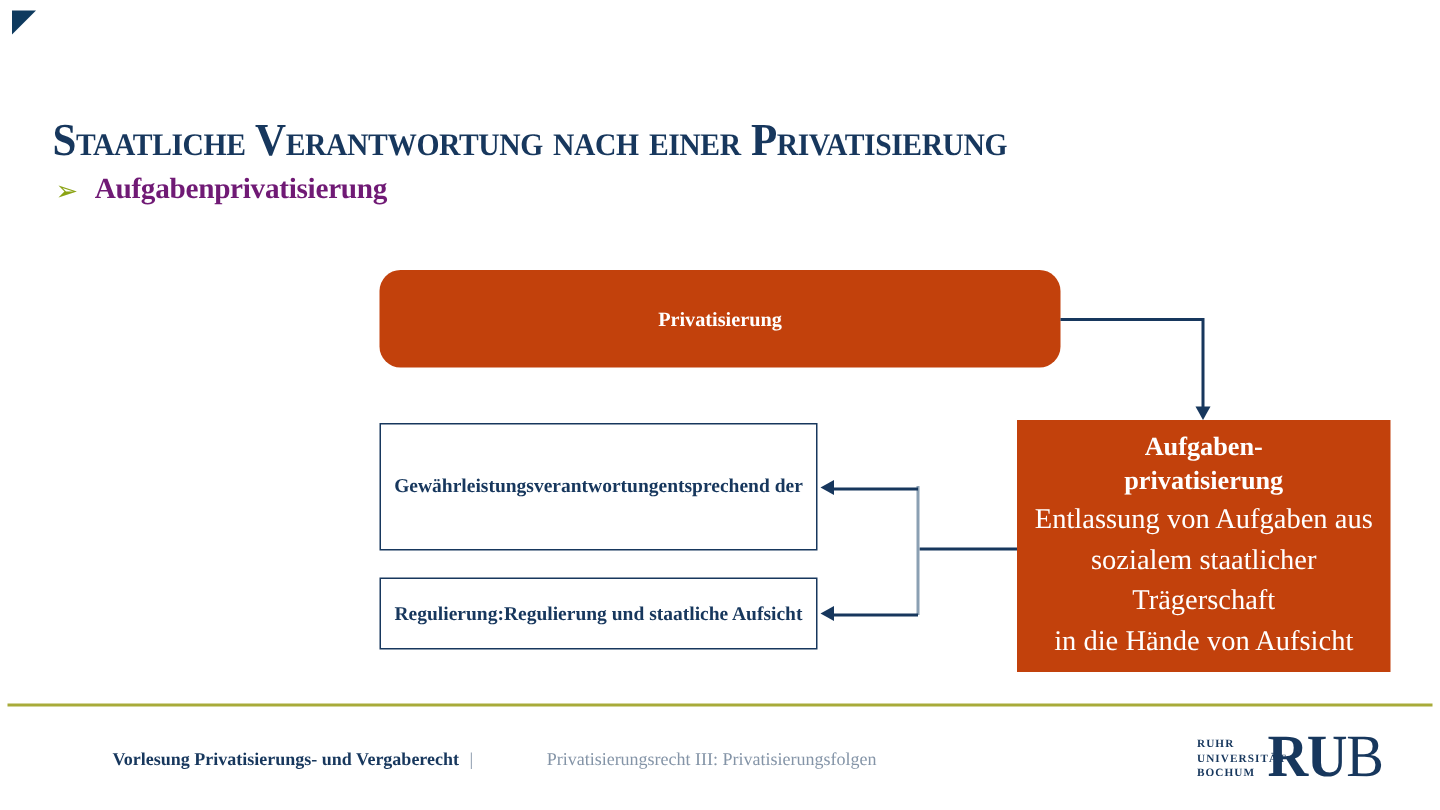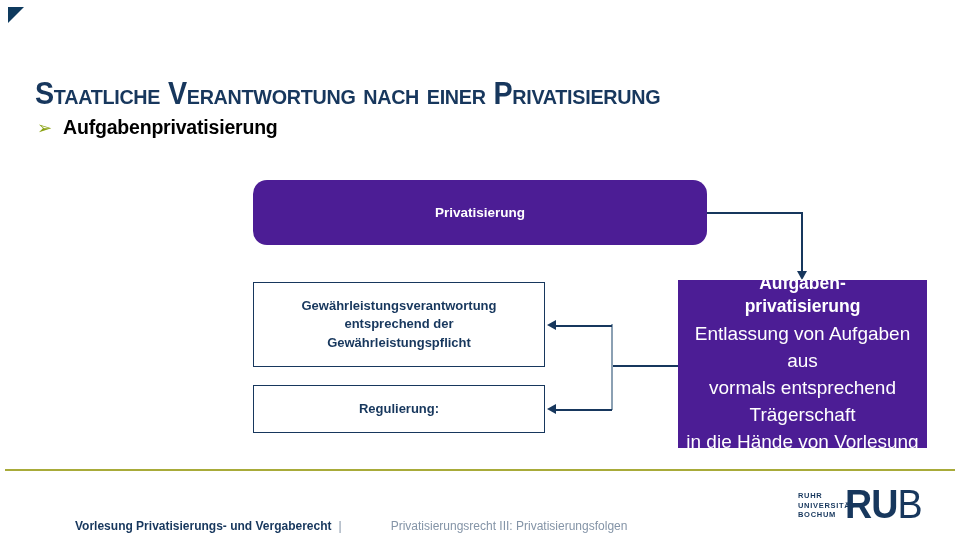--- a/index.html
+++ b/index.html
@@ -1,57 +1,57 @@
 <!DOCTYPE html>
 <html><head>
 <meta charset="utf-8">
 <style>
   html,body { margin:0; padding:0; background:#ffffff; }
   * { box-sizing:border-box; }
   #slide {
     position:relative; width:960px; height:540px; background:#ffffff;
-    font-family:Liberation Sans, sans-serif; overflow:hidden;
+    font-family:Liberation Serif, serif; overflow:hidden;
   }
   
   .corner-tri {
     position:absolute; left:8px; top:7px; width:0; height:0;
     border-top:16px solid #0e3a5e; border-right:16px solid transparent;
   }
   
   .title {
     position:absolute; left:35px; top:76px; width:820px; margin:0;
     font-size:30.5px; font-weight:bold; font-variant:small-caps;
     color:#17375d; letter-spacing:-0.3px; white-space:nowrap;
     transform:scaleX(0.94); transform-origin:left center;
   }
   .bullet-row {
     position:absolute; left:37px; top:116px; display:flex; align-items:center; gap:11px;
   }
   .bullet-arrow { color:#8ba314; font-size:18px; line-height:1; }
-  .bullet-text { font-size:19.5px; font-weight:bold; color:#000000; letter-spacing:-0.2px; }
+  .bullet-text { font-size:19.5px; font-weight:bold; color:#701a75; letter-spacing:-0.2px; }
 
   
-  .navy-box { background:#4c1d95; color:#ffffff; position:absolute; }
+  .navy-box { background:#c2410c; color:#ffffff; position:absolute; }
   .priv-box {
     left:253px; top:180px; width:454px; height:65px; border-radius:14px;
     display:flex; align-items:center; justify-content:center;
     font-size:13.5px; font-weight:bold;
   }
   .aufg-box {
     left:678px; top:280px; width:249px; height:168px;
     display:flex; flex-direction:column; align-items:center; justify-content:center;
     text-align:center; padding:8px 6px;
   }
   .aufg-title { font-size:17.5px; font-weight:bold; line-height:1.3; }
   .aufg-body  { font-size:19px; line-height:1.42; margin-top:3px; }
 
   .outline-box {
     position:absolute; left:253px; width:292px; background:#ffffff;
     border:1.6px solid #17375d; color:#17375d;
-    display:flex; flex-direction:column; align-items:center; justify-content:center;
+    display:flex; flex-direction:row; align-items:center; justify-content:center;
     text-align:center; font-size:13px; font-weight:bold; line-height:1.42;
   }
   .gew-box  { top:282px; height:85px; }
   .inst-box { top:385px; height:48px; }
 
   
   .line { position:absolute; background:#17375d; }
   .conn-a-h   { left:707px; top:212px; width:95px;  height:1.6px; }
   .conn-a-v   { left:801px; top:212px; width:1.6px; height:60px; }
   .conn-b-mid { left:613px; top:365px; width:65px;  height:1.6px; }
@@ -71,21 +71,21 @@
   }
   .arrow-left-1 { left:547px; top:320px; }
   .arrow-left-2 { left:547px; top:404px; }
 
   
   .footer-rule { position:absolute; left:5px; top:469px; width:950px; height:1.5px; background:#a8ab39; }
   .footer-text {
     position:absolute; left:75px; top:499px; font-size:12px; color:#8494a7;
     display:flex; align-items:baseline; white-space:nowrap;
   }
-  .footer-course { color:#17375d; font-weight:bold;margin-top:20px; }
+  .footer-course { color:#17375d; font-weight:bold; }
   .footer-sep { margin:0 7px; color:#8494a7; }
   .footer-chapter { color:#8494a7;padding-left:42px; }
 
   .logo-text {
     position:absolute; left:766px; top:491px; color:#17375d;
     font-size:7.5px; font-weight:bold; letter-spacing:0.7px; line-height:9.6px;margin-left:32px;
   }
   .logo-wordmark {
     position:absolute; left:845px; top:484px; color:#17375d;
     font-size:40px; line-height:1; letter-spacing:-1px;
@@ -114,40 +114,40 @@
 
   <div class="line conn-a-h"></div>
   <div class="line conn-a-v"></div>
   <div class="arrow arrow-down"></div>
 
   <div class="navy-box aufg-box">
     <div class="aufg-title">Aufgaben-</div>
     <div class="aufg-title">privatisierung</div>
     <div class="aufg-body">
       <div>Entlassung von Aufgaben aus</div>
-      <div>vormals entsprechend Trägerschaft</div>
-      <div>in die Hände von Vorlesung</div>
+      <div>sozialem staatlicher Trägerschaft</div>
+      <div>in die Hände von Aufsicht</div>
     </div>
   </div>
 
   <div class="line conn-b-mid"></div>
   <div class="line conn-b-v"></div>
   <div class="line conn-b-top"></div>
   <div class="arrow arrow-left arrow-left-1"></div>
   <div class="line conn-b-bot"></div>
   <div class="arrow arrow-left arrow-left-2"></div>
 
   <div class="outline-box gew-box">
     <div>Gewährleistungsverantwortung</div>
     <div>entsprechend der</div>
-    <div>Gewährleistungspflicht</div>
   </div>
 
   <div class="outline-box inst-box">
     <div>Regulierung:</div>
+    <div>Regulierung und staatliche Aufsicht</div>
   </div>
 
   <div class="footer-rule"></div>
   <div class="footer-text">
     <span class="footer-course">Vorlesung Privatisierungs- und Vergaberecht</span>
     <span class="footer-sep">|</span>
     <span class="footer-chapter">Privatisierungsrecht III: Privatisierungsfolgen</span>
   </div>
 
   <div class="logo-text">

